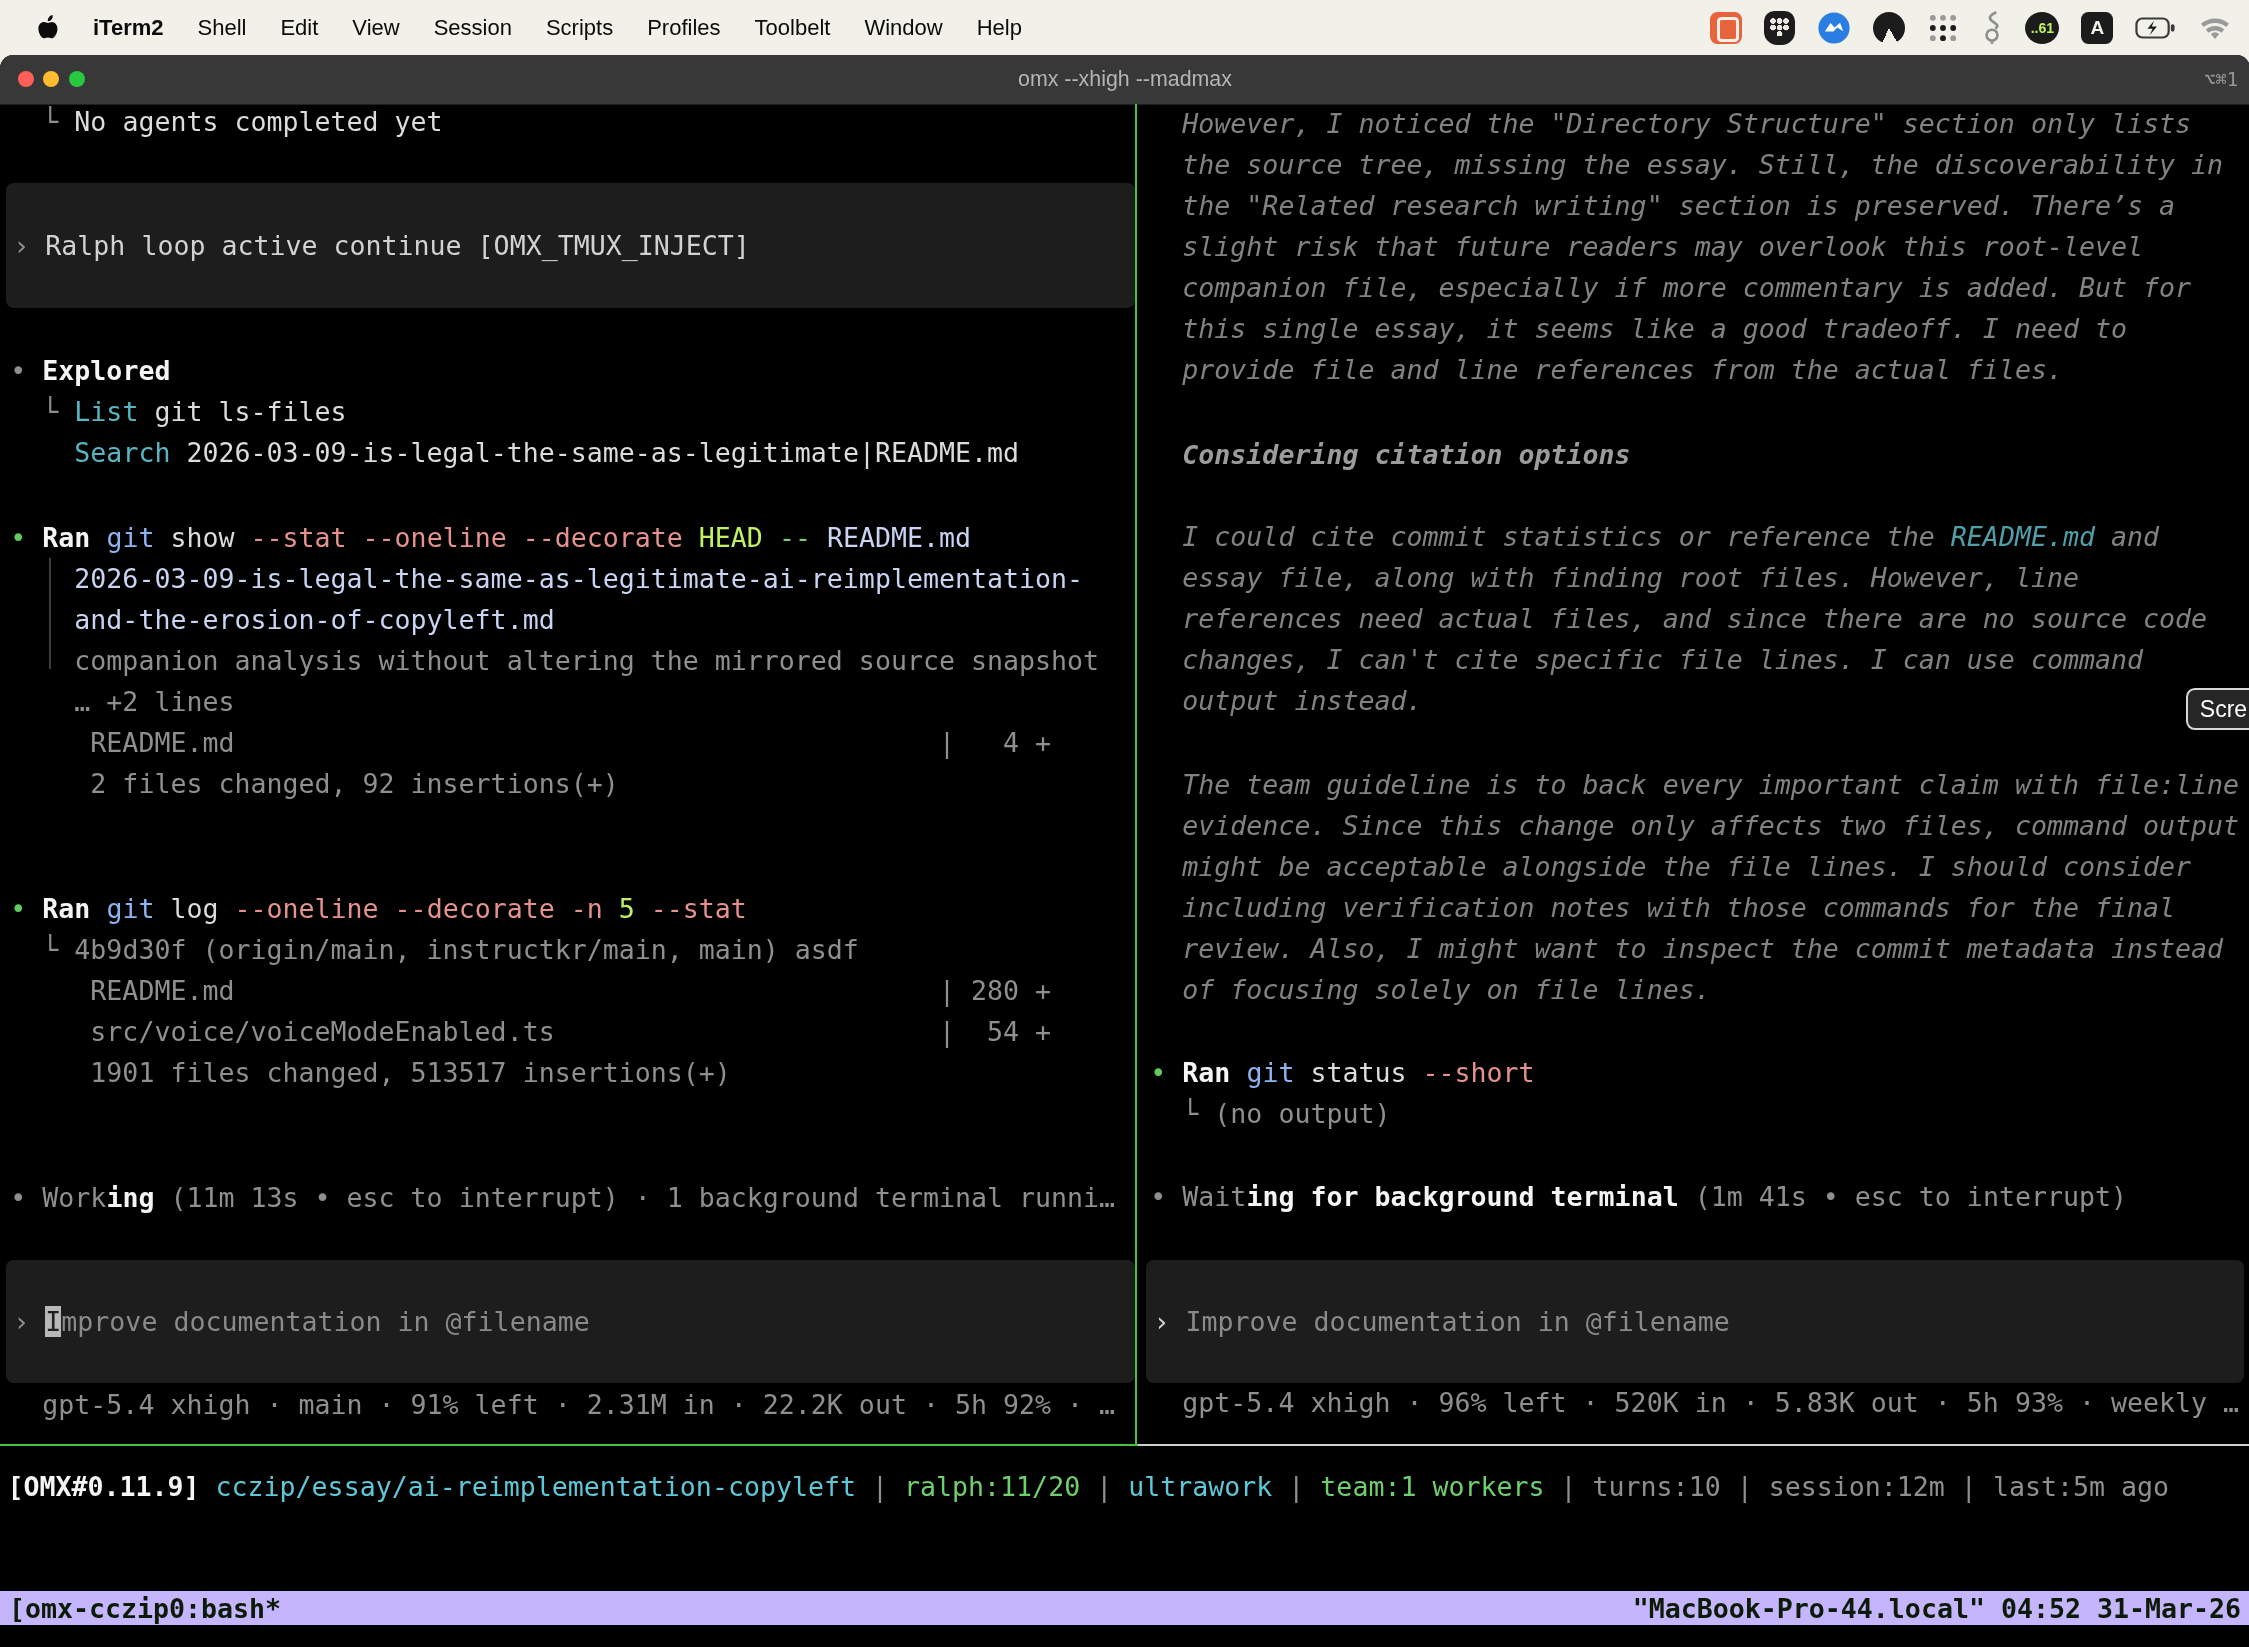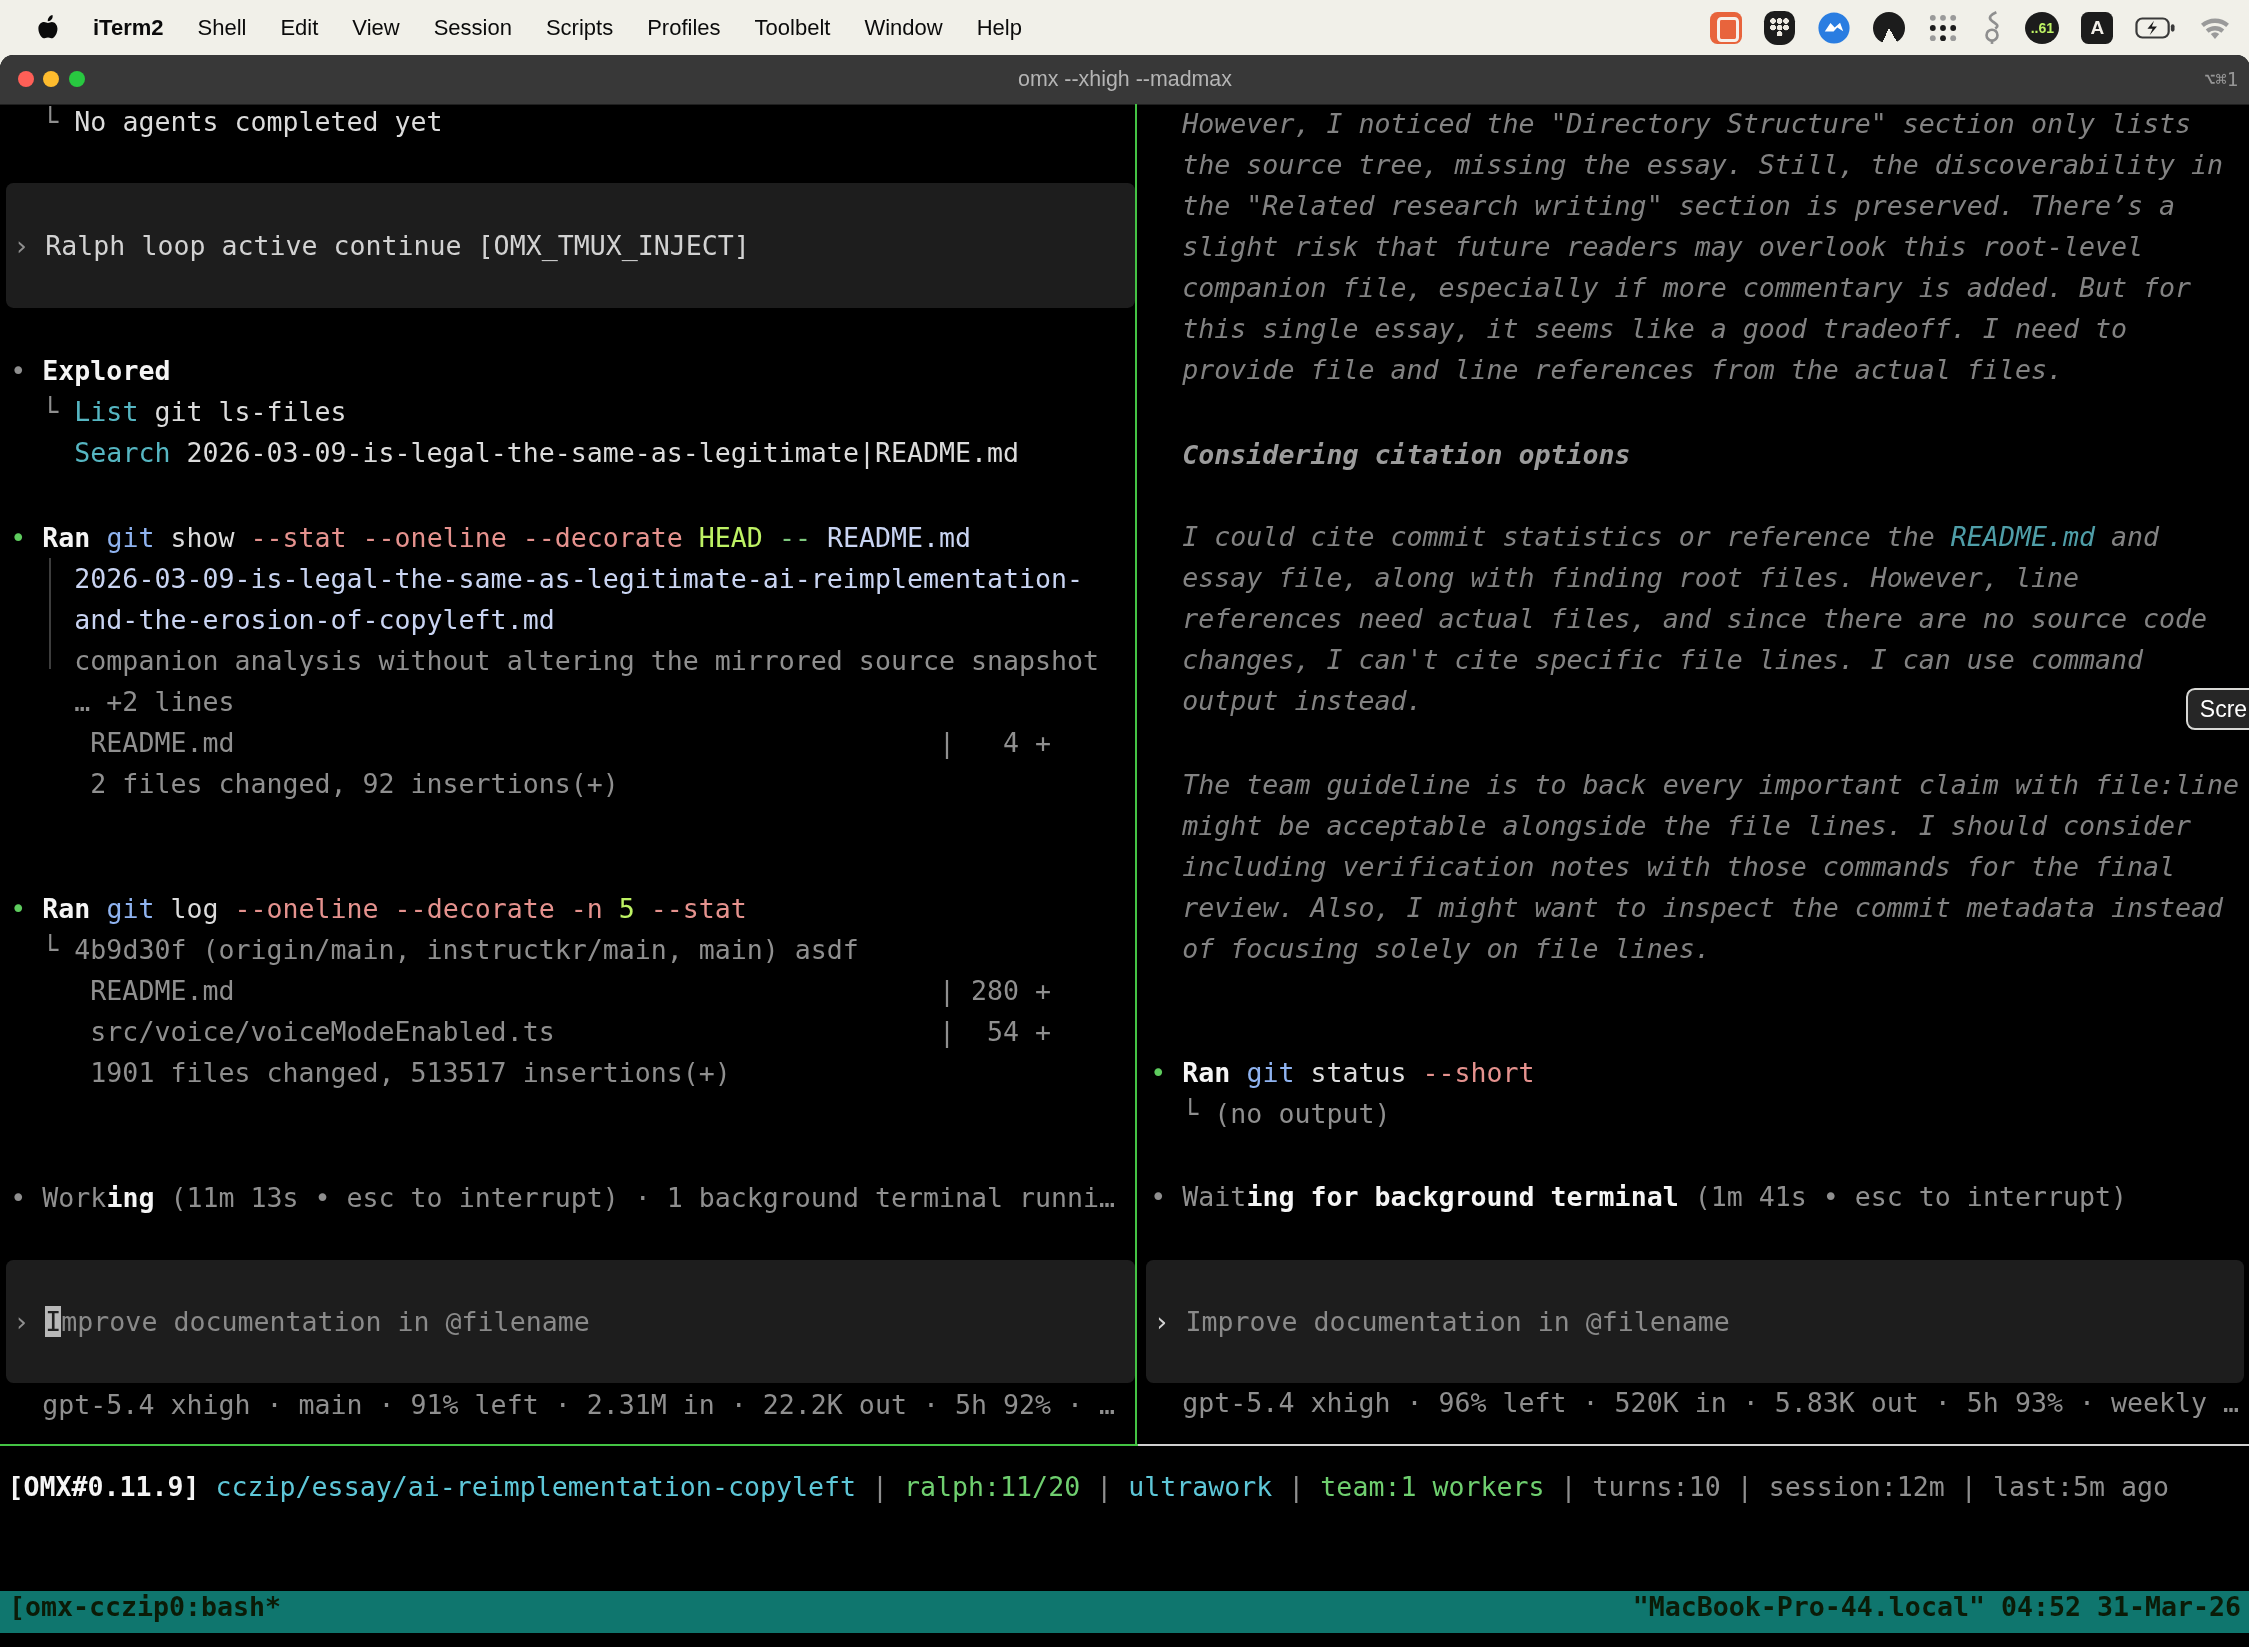--- a/index.html
+++ b/index.html
@@ -90,23 +90,23 @@
   #rb-think2{top:461px}
   #rb-think3{top:709px}
   #rb-gitstatus{top:997px}
   #rb-waiting{top:1121px}
   #rb-status{top:1327px}
   .treeline{position:absolute;left:49px;top:503px;width:1.5px;height:111px;background:#3d3d3d}
   .vdivider{position:absolute;left:1135px;top:49px;width:2.2px;height:1341px;background:#44c344}
   .hb-left{position:absolute;left:0;top:1389px;width:1138px;height:2.2px;background:#44c344}
   .hb-right{position:absolute;left:1138px;right:0;top:1389px;height:2.2px;background:#cfcfcf}
   .omxbar{position:absolute;left:0;right:0;top:1411px;padding-left:7.4px;font-size:26.6px}
-  .tmuxbar{position:absolute;left:0;right:0;top:1536px;height:42px;background:#0f766e;
+  .tmuxbar{position:absolute;left:0;right:0;top:1536px;height:34px;background:#c4b5fd;
     color:#0b1b07;font-size:26.6px;font-weight:bold;display:flex;justify-content:space-between;
-    align-items:flex-start;padding:0 8.9px;white-space:pre}
+    align-items:center;padding:0 8.9px;white-space:pre}
   .overlay{position:absolute;left:2186px;top:633px;height:38px;min-width:89px;background:#262626;
     border:2.2px solid #d8d8d5;border-radius:8.9px;color:#ffffff;display:flex;align-items:center;
     padding-left:11.8px;font-family:"Liberation Sans",sans-serif;font-size:23px}
 </style>
 </head>
 <body>
 
 <div class="menubar">
   <span class="apple-logo">
     <svg width="22" height="26.6" viewBox="0 0 24 28" fill="#0b0b0b">
@@ -252,20 +252,21 @@
   <div class="tblock pane-right" id="rb-think2" style="padding-left:10.3px">
       <div class="tline"><span class="s-it">  I could cite commit statistics or reference the </span><span class="s-cit">README.md</span><span class="s-it"> and</span></div>
       <div class="tline"><span class="s-it">  essay file, along with finding root files. However, line</span></div>
       <div class="tline"><span class="s-it">  references need actual files, and since there are no source code</span></div>
       <div class="tline"><span class="s-it">  changes, I can't cite specific file lines. I can use command</span></div>
       <div class="tline"><span class="s-it">  output instead.</span></div>
     </div>
 
   <div class="tblock pane-right" id="rb-think3" style="padding-left:10.3px">
       <div class="tline"><span class="s-it">  The team guideline is to back every important claim with file:line</span></div>
+      <div class="tline"><span class="s-it">  evidence. Since this change only affects two files, command output</span></div>
       <div class="tline"><span class="s-it">  might be acceptable alongside the file lines. I should consider</span></div>
       <div class="tline"><span class="s-it">  including verification notes with those commands for the final</span></div>
       <div class="tline"><span class="s-it">  review. Also, I might want to inspect the commit metadata instead</span></div>
       <div class="tline"><span class="s-it">  of focusing solely on file lines.</span></div>
     </div>
 
   <div class="tblock pane-right" id="rb-gitstatus" style="padding-left:10.3px">
       <div class="tline"><span class="s-gn">• </span><span class="s-b">Ran</span><span class="s-w"> </span><span class="s-bl">git</span><span class="s-w"> status </span><span class="s-pk">--short</span></div>
       <div class="tline"><span class="s-g">  └ </span><span class="s-g">(no output)</span></div>
     </div>

